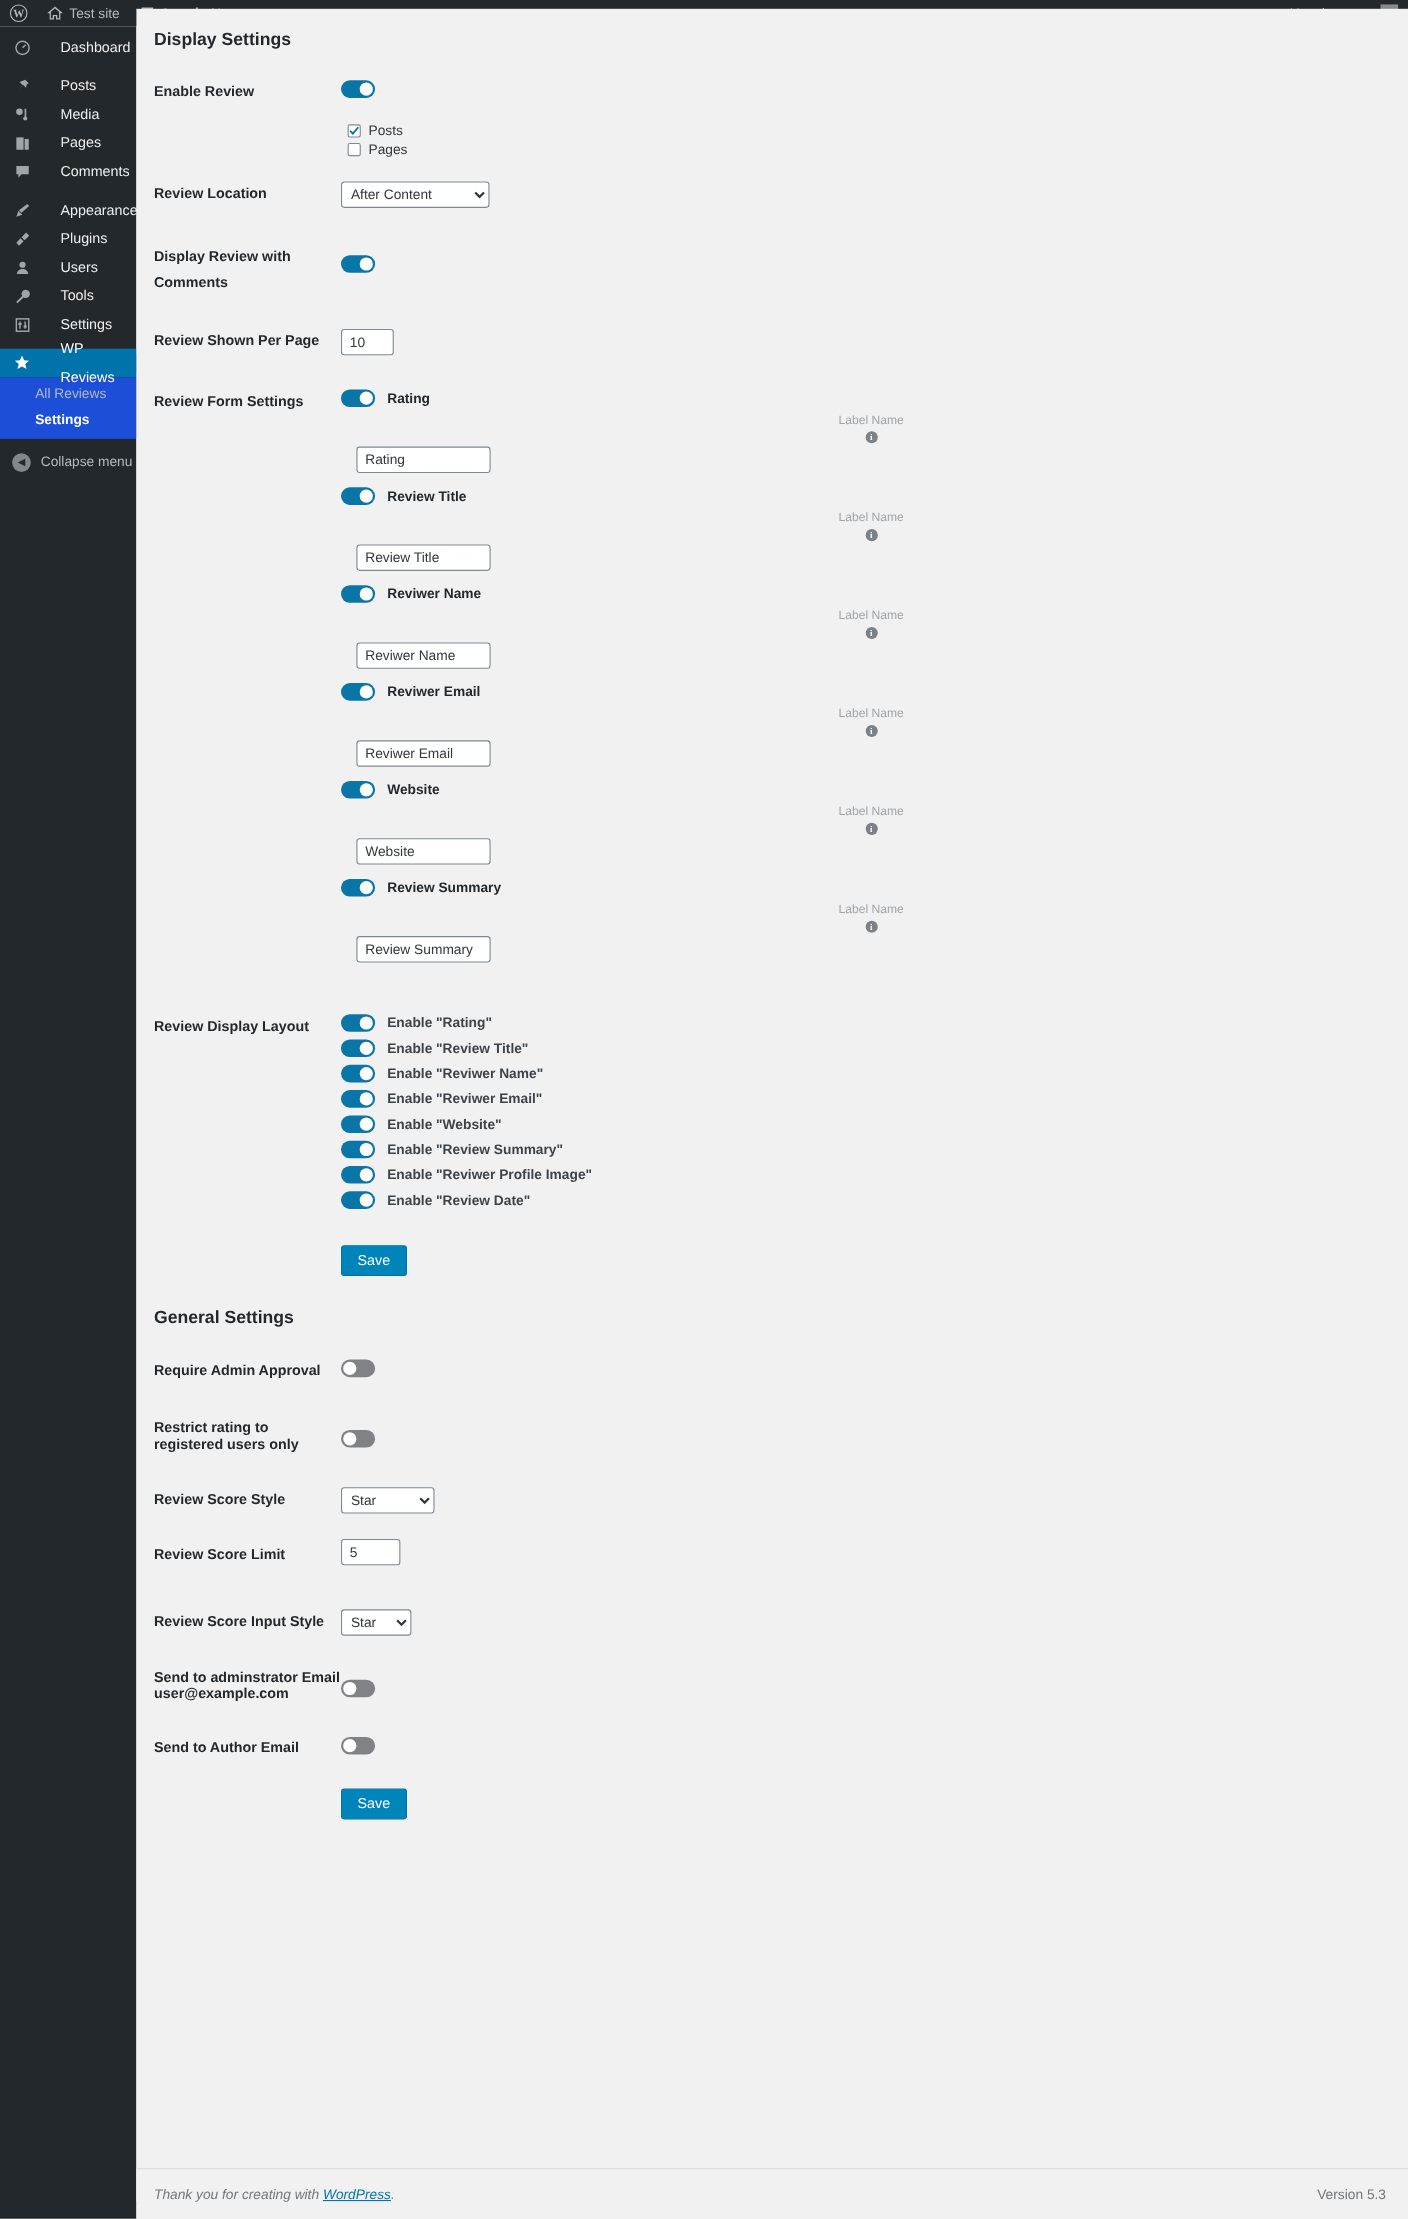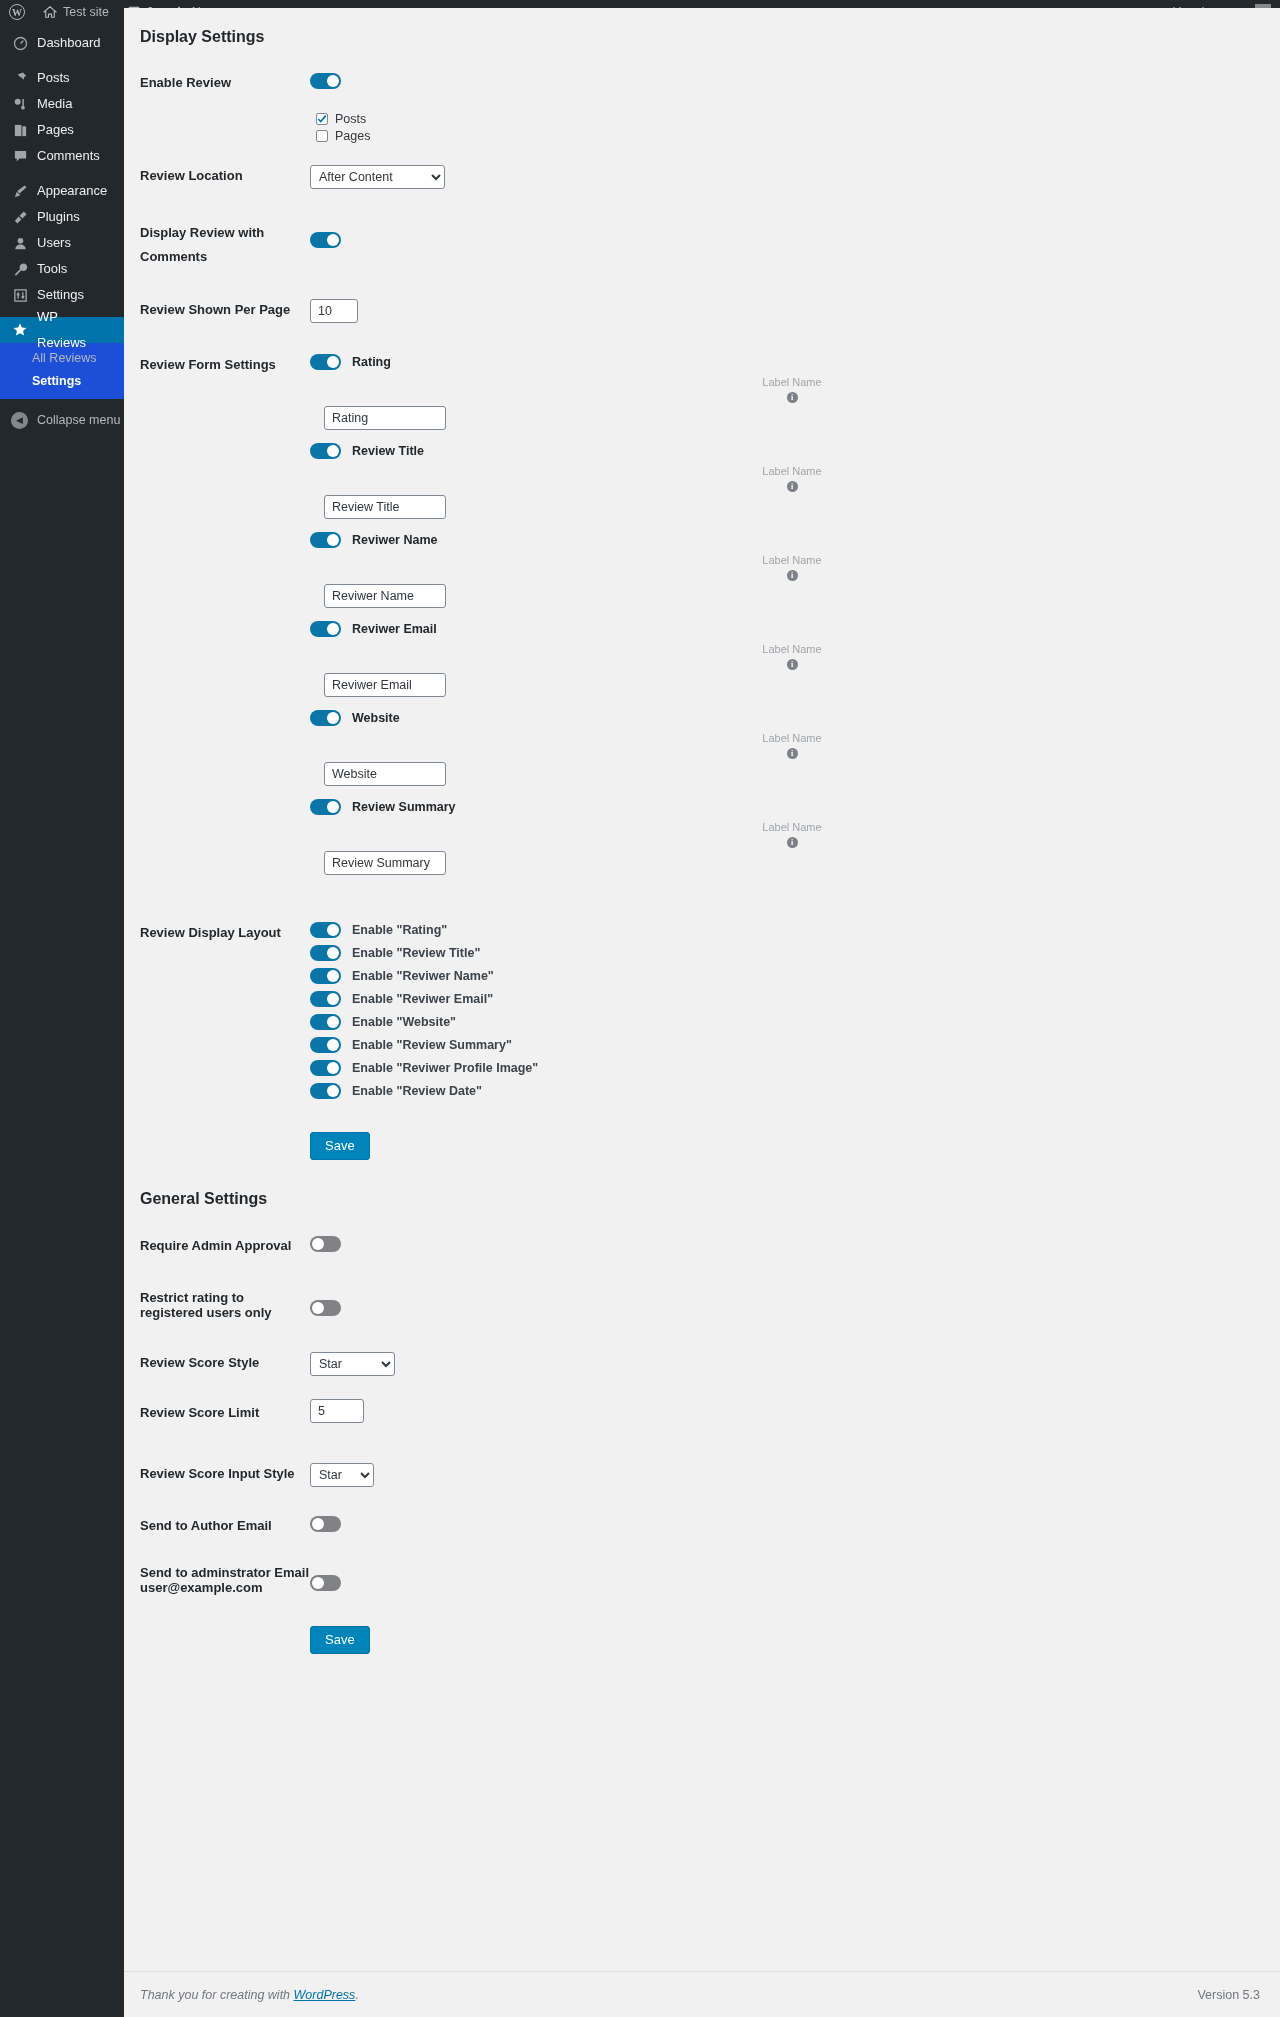--- a/index.html
+++ b/index.html
@@ -41,21 +41,21 @@
   .avatar .head{width:5px;height:5px;border-radius:50%;background:#ddd;position:relative;top:-6px;}
   .avatar .body{width:10px;height:6px;border-radius:5px 5px 0 0;background:#ddd;position:absolute;margin-bottom:1px;}
 
   
   #sidebar{
     position:absolute; top:24px; left:0; width:124px; height:1993px;
     background:#23282d;
   }
   .menu-item{
     position:relative;
-    display:flex; align-items:center; gap:8px;
+    display:flex; align-items:center; gap:26px;
     height:26px; padding:0 16px 0 11px;
     color:#eee; font-size:13px; line-height:26px;
   }
   .menu-item.sep-top{ margin-top:9px; }
   .menu-item.active{ background:#0073aa; color:#fff; font-weight:normal; }
   .menu-item.active:after{
     content:""; position:absolute; right:-8px; top:50%; margin-top:-8px;
     border-style:solid; border-width:8px 0 8px 8px;
     border-color:transparent transparent transparent #0073aa;
   }
@@ -569,34 +569,34 @@
 
     <div class="row" style="margin-bottom:28px;">
       <div class="row-label">Review Score Input Style</div>
       <div class="row-field">
         <select class="sel" style="width:64px;">
           <option>Star</option>
         </select>
       </div>
     </div>
 
-    <div class="row" style="margin-bottom:29px;">
-      <div class="row-label">Send to Author Email</div>
-      <div class="row-field">
-        <span class="toggle off"><span class="knob"></span></span>
-      </div>
-    </div>
-
     <div class="row" style="margin-bottom:31px;">
       <div class="row-label" style="line-height:15px;">Send to adminstrator Email user@example.com</div>
       <div class="row-field" style="padding-top:11px;">
         <span class="toggle off"><span class="knob"></span></span>
       </div>
     </div>
 
+    <div class="row" style="margin-bottom:29px;">
+      <div class="row-label">Send to Author Email</div>
+      <div class="row-field">
+        <span class="toggle off"><span class="knob"></span></span>
+      </div>
+    </div>
+
     <div class="row">
       <div class="row-label"></div>
       <div class="row-field">
         <button class="btn-save">Save</button>
       </div>
     </div>
 
   </div>
 </div>
 

